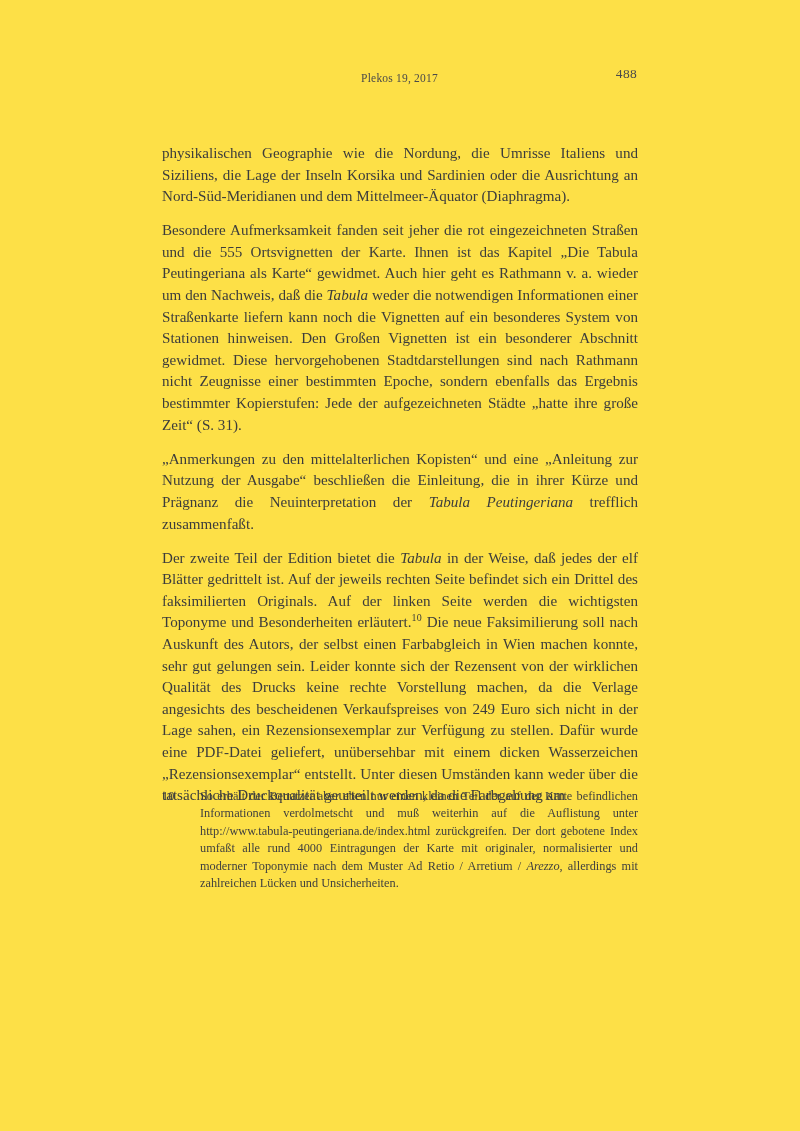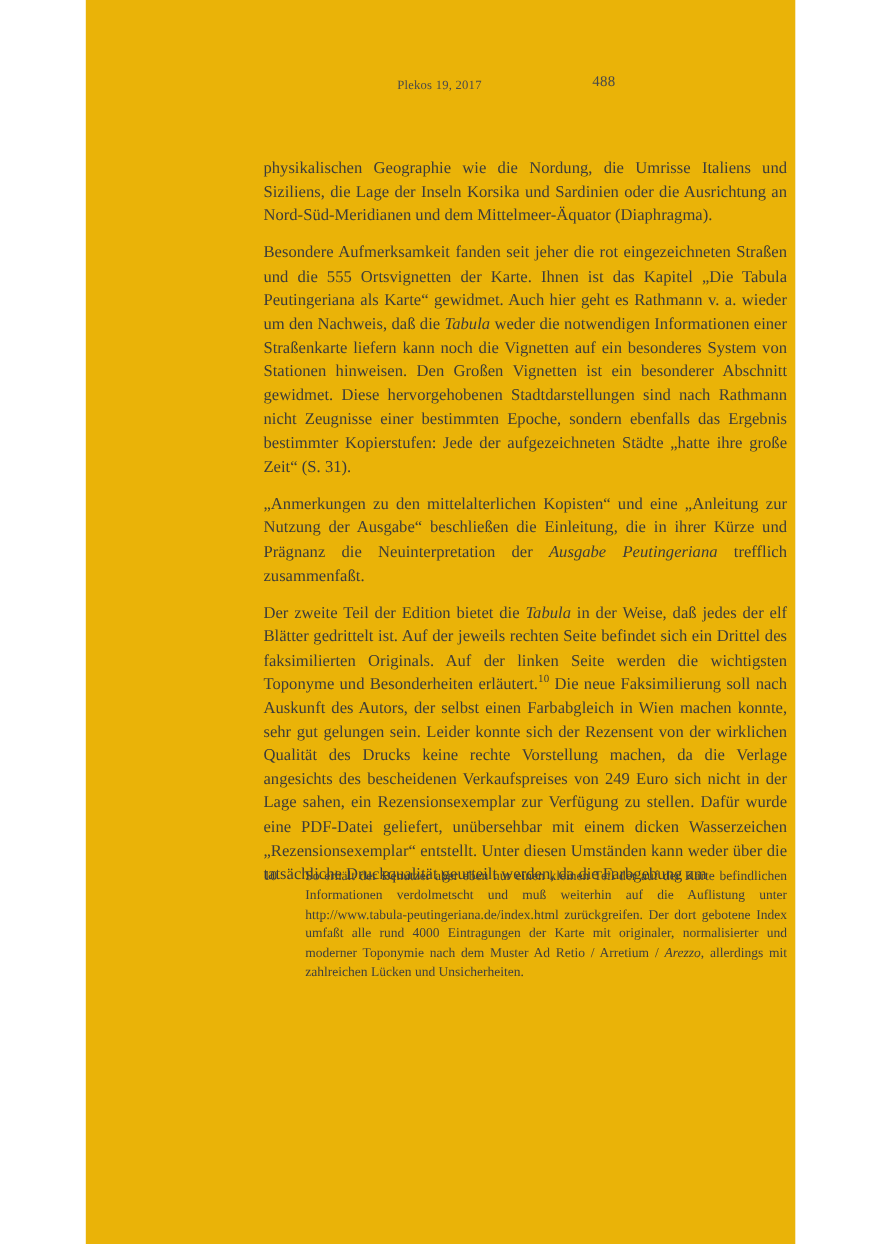--- a/index.html
+++ b/index.html
@@ -4,24 +4,24 @@
 <title>Plekos 19, 2017 — 271</title>
 <style>
   html, body {
     margin: 0;
     padding: 0;
     background: #ffffff;
   }
 
   .page {
     position: relative;
-    width: 645px;
+    width: 800px;
     height: 1131px;
     margin: 0 auto;
-    background: #eab308;
+    background: #fde047;
     font-family: "Liberation Serif", "DejaVu Serif", serif;
     color: #3a3a3a;
     overflow: hidden;
   }
 
   
   .running-head {
     position: absolute;
     left: 162px;
     right: 163px;
@@ -123,21 +123,21 @@
 <div class="page">
 
   <div class="running-head">
     <div class="running-head-title">Plekos 19, 2017</div>
     <div class="running-head-folio">488</div>
   </div>
 
   <div class="textblock">
       <p class="para"><span>physikalischen Geographie wie die Nordung, die Umrisse Italiens und Siziliens, die Lage der Inseln Korsika und Sardinien oder die Ausrichtung an Nord-Süd-Meridianen und dem Mittelmeer-Äquator (Diaphragma).</span></p>
       <p class="para"><span>Besondere Aufmerksamkeit fanden seit jeher die rot eingezeichneten Straßen und die 555 Ortsvignetten der Karte. Ihnen ist das Kapitel „Die Tabula Peutingeriana als Karte“ gewidmet. Auch hier geht es Rathmann v. a. wieder um den Nachweis, daß die </span><i>Tabula</i><span> weder die notwendigen Informationen einer Straßenkarte liefern kann noch die Vignetten auf ein besonderes System von Stationen hinweisen. Den Großen Vignetten ist ein besonderer Abschnitt gewidmet. Diese hervorgehobenen Stadtdarstellungen sind nach Rathmann nicht Zeugnisse einer bestimmten Epoche, sondern ebenfalls das Ergebnis bestimmter Kopierstufen: Jede der aufgezeichneten Städte „hatte ihre große Zeit“ (S. 31).</span></p>
-      <p class="para"><span>„Anmerkungen zu den mittelalterlichen Kopisten“ und eine „Anleitung zur Nutzung der Ausgabe“ beschließen die Einleitung, die in ihrer Kürze und Prägnanz die Neuinterpretation der </span><i>Ausgabe Peutingeriana</i><span> trefflich zusammenfaßt.</span></p>
+      <p class="para"><span>„Anmerkungen zu den mittelalterlichen Kopisten“ und eine „Anleitung zur Nutzung der Ausgabe“ beschließen die Einleitung, die in ihrer Kürze und Prägnanz die Neuinterpretation der </span><i>Tabula Peutingeriana</i><span> trefflich zusammenfaßt.</span></p>
       <p class="para"><span>Der zweite Teil der Edition bietet die </span><i>Tabula</i><span> in der Weise, daß jedes der elf Blätter gedrittelt ist. Auf der jeweils rechten Seite befindet sich ein Drittel des faksimilierten Originals. Auf der linken Seite werden die wichtigsten Toponyme und Besonderheiten erläutert.</span><sup class="fn-ref">10</sup><span> Die neue Faksimilierung soll nach Auskunft des Autors, der selbst einen Farbabgleich in Wien machen konnte, sehr gut gelungen sein. Leider konnte sich der Rezensent von der wirklichen Qualität des Drucks keine rechte Vorstellung machen, da die Verlage angesichts des bescheidenen Verkaufspreises von 249 Euro sich nicht in der Lage sahen, ein Rezensionsexemplar zur Verfügung zu stellen. Dafür wurde eine PDF-Datei geliefert, unübersehbar mit einem dicken Wasserzeichen „Rezensionsexemplar“ entstellt. Unter diesen Umständen kann weder über die tatsächliche Druckqualität geurteilt werden, da die Farbgebung am</span></p>
     </div>
 
   <div class="footnotes">
       <div class="footnote"><span class="footnote-marker">10</span><span><span>So erhält der Benutzer aber eben nur einen kleinen Teil der auf der Karte befindlichen Informationen verdolmetscht und muß weiterhin auf die Auflistung unter </span><span class="footnote-url">http://www.tabula-peutingeriana.de/index.html</span><span> zurückgreifen. Der dort gebotene Index umfaßt alle rund 4000 Eintragungen der Karte mit originaler, normalisierter und moderner Toponymie nach dem Muster Ad Retio / Arretium / </span><i>Arezzo</i><span>, allerdings mit zahlreichen Lücken und Unsicherheiten.</span></span></div>
     </div>
 
 </div>
 
 </body></html>

